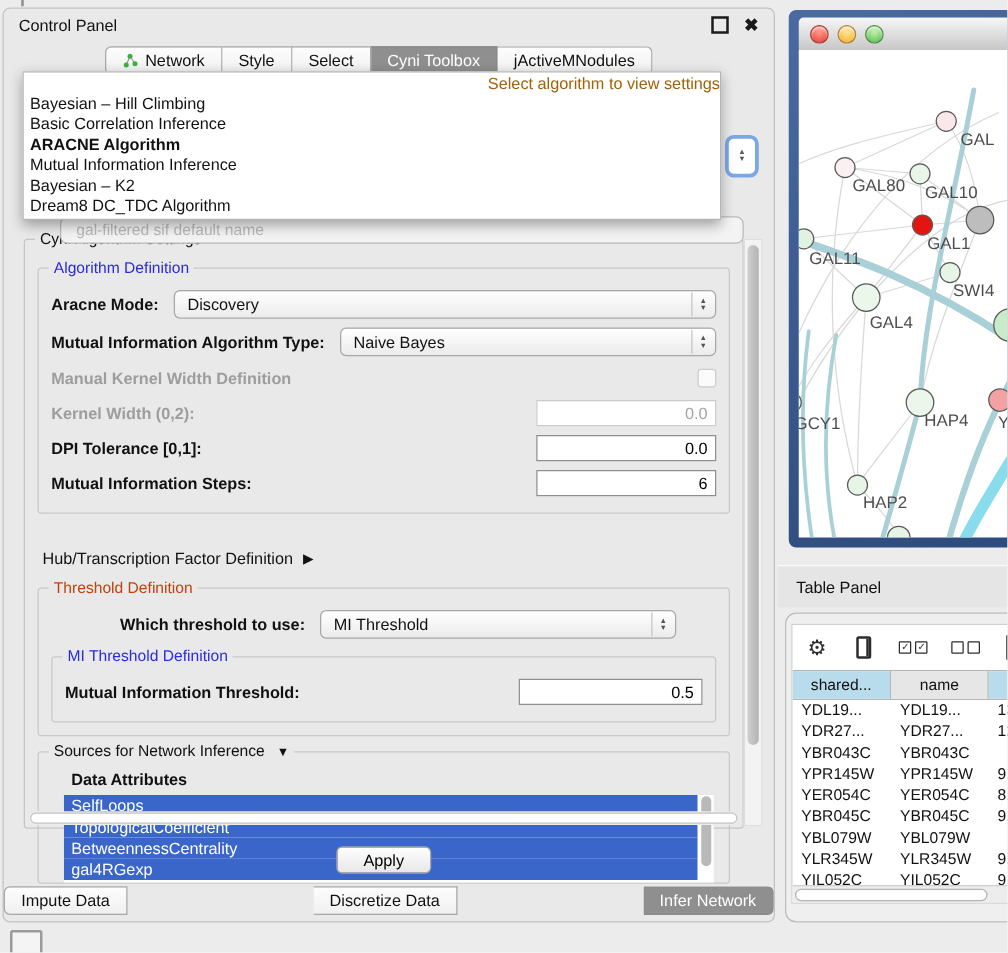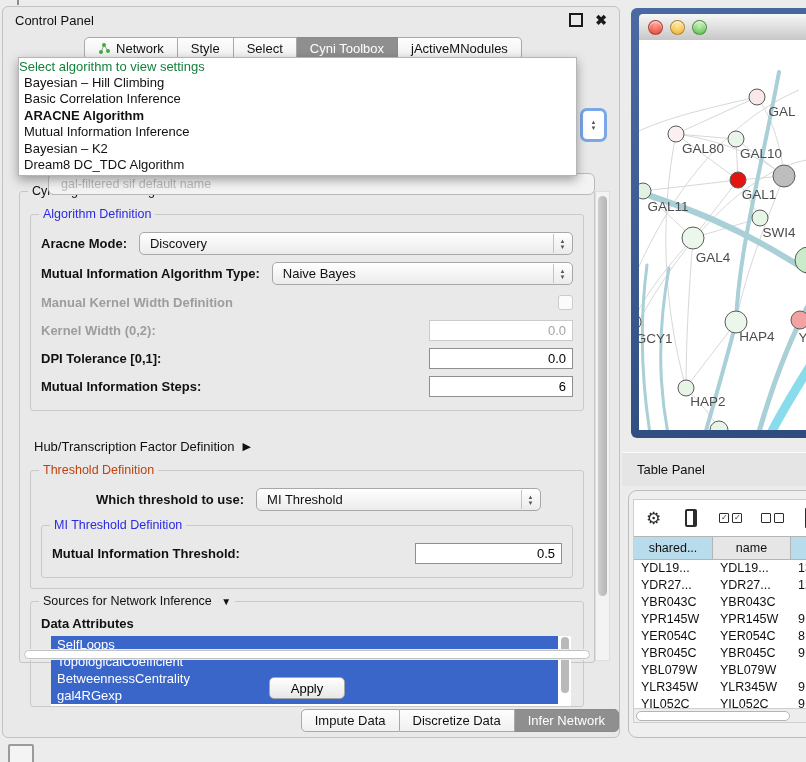--- a/index.html
+++ b/index.html
@@ -15,21 +15,21 @@
   .cp-tabrow{position:absolute;top:30px;left:0;right:16px;display:flex;justify-content:center;z-index:3;}
   .seg{display:flex;align-items:center;height:21px;padding:0 13px;font-size:13px;
        background:linear-gradient(#fdfdfd,#f0f0f0);border:1px solid #a9a9a9;border-left:none;cursor:pointer;}
   .seg:first-child{border-left:1px solid #a9a9a9;border-radius:5px 0 0 5px;}
   .seg:last-child{border-radius:0 5px 5px 0;}
   .seg.sel{background:#8f8f8f;color:#fff;border-color:#8a8a8a;}
   .net-icon{width:13px;height:13px;margin-right:5px;}
   
   #algo-popup{position:absolute;left:18px;top:57px;width:557px;height:117px;background:#fff;
     border:1px solid #b5b5b5;box-shadow:0 4px 10px rgba(0,0,0,.35);z-index:50;font-size:13px;overflow:hidden;}
-  .menu-placeholder{color:#15803d;text-align:left;height:17px;line-height:17px;}
+  .menu-placeholder{color:#a16207;text-align:right;height:17px;line-height:17px;}
   .menu-item{height:16.4px;line-height:16.4px;padding-left:5px;cursor:pointer;white-space:nowrap;}
   .menu-item.sel{font-weight:bold;}
   
   #ghost-combo{position:absolute;left:45px;top:166px;width:533px;height:20px;border:1px solid #b9b9b9;
     border-radius:6px;background:#f3f3f3;color:#b9b9b9;font-size:12.5px;line-height:20px;padding-left:12px;z-index:4;}
   #ghost-stepper{position:absolute;left:577px;top:101px;width:21px;height:28px;background:#fff;border:3px solid #7aa7e8;
     border-radius:7px;z-index:4;display:flex;flex-direction:column;align-items:center;justify-content:center;color:#555;}
   #ghost-stepper span{font-size:6px;line-height:6px;}
   
   .grp{position:relative;border:1px solid #c6c6c6;border-radius:3px;}
@@ -59,21 +59,21 @@
   #attr-list{position:relative;background:#fff;margin:5px 2px 0 10px;height:70px;overflow:hidden;}
   .attr-item{height:17px;line-height:17px;background:#3b66c9;color:#fff;font-size:13px;padding-left:6px;margin-right:13px;cursor:pointer;}
   #attr-thumb{position:absolute;right:2px;top:1px;width:8px;height:56px;background:#b9b9b9;border-radius:4px;cursor:pointer;}
   #set-hscroll{position:absolute;left:3px;right:3px;bottom:2px;height:11px;background:#ececec;border-radius:6px;}
   #set-hscroll .thumb{position:absolute;left:1px;right:1px;top:1px;bottom:1px;background:#fff;border:1px solid #c2c2c2;border-radius:5px;cursor:pointer;}
   #set-vscroll{position:absolute;left:592px;top:184px;width:15px;height:470px;background:#f3f3f3;border:1px solid #dedede;box-sizing:border-box;z-index:2;}
   #set-vscroll .thumb{position:absolute;left:2px;right:2px;top:4px;height:400px;border-radius:6px;
      background:linear-gradient(90deg,#cfcfcf,#b4b4b4);cursor:pointer;}
   #apply-btn{position:absolute;left:266px;top:670px;width:76px;height:22px;border:1px solid #a5a5a5;border-radius:5px;
      background:linear-gradient(#ffffff,#e7e7e7);font-size:13px;font-family:"Liberation Sans",sans-serif;cursor:pointer;z-index:2;}
-  #bottom-tabs{position:absolute;left:0;right:0;top:702px;display:flex;justify-content:flex-end;z-index:2;}
+  #bottom-tabs{position:absolute;left:0;right:0;top:702px;display:flex;justify-content:space-between;z-index:2;}
   
   #net-window{position:absolute;left:631px;top:8px;width:180px;height:430px;border-radius:6px;
      background:linear-gradient(160deg,#4a6aa2,#2e4b7d);}
   #net-titlebar{position:absolute;left:8px;top:6px;width:172px;height:26px;border-radius:4px 4px 0 0;
      background:linear-gradient(#f7f7f7,#c7c7c7);display:flex;align-items:center;padding-left:9px;box-sizing:border-box;}
   .light{width:13px;height:13px;border-radius:50%;margin-right:7px;border:1px solid rgba(0,0,0,.3);
      box-shadow:inset 0 2px 2px rgba(255,255,255,.65);cursor:pointer;}
   .light.red{background:radial-gradient(circle at 50% 35%,#ff9a8d,#e23c2c);}
   .light.yellow{background:radial-gradient(circle at 50% 35%,#ffe79a,#f2ab25);}
   .light.green{background:radial-gradient(circle at 50% 35%,#c6f0b0,#4cb944);}
@@ -220,21 +220,21 @@
               <input class="field" style="width: 133px;" value="0.5">
             </div>
           </div>
         </div>
 
         <div class="fs" style="margin-top:12px;padding-bottom:0;">
           <span class="legend">
             <span>Sources for Network Inference</span>
             <span class="tri-down">▼</span>
           </span>
-          <div class="lbl" style="font-size:13px;margin:4px 0 0 0;">Data Attributes</div>
+          <div class="lbl" style="font-size:13px;margin:4px 0 0 16px;">Data Attributes</div>
           <div id="attr-list">
             <div id="attr-items">
                 <div class="attr-item">SelfLoops</div>
                 <div class="attr-item">TopologicalCoefficient</div>
                 <div class="attr-item">BetweennessCentrality</div>
                 <div class="attr-item">gal4RGexp</div>
               </div>
             <div id="attr-thumb"></div>
           </div>
         </div>

